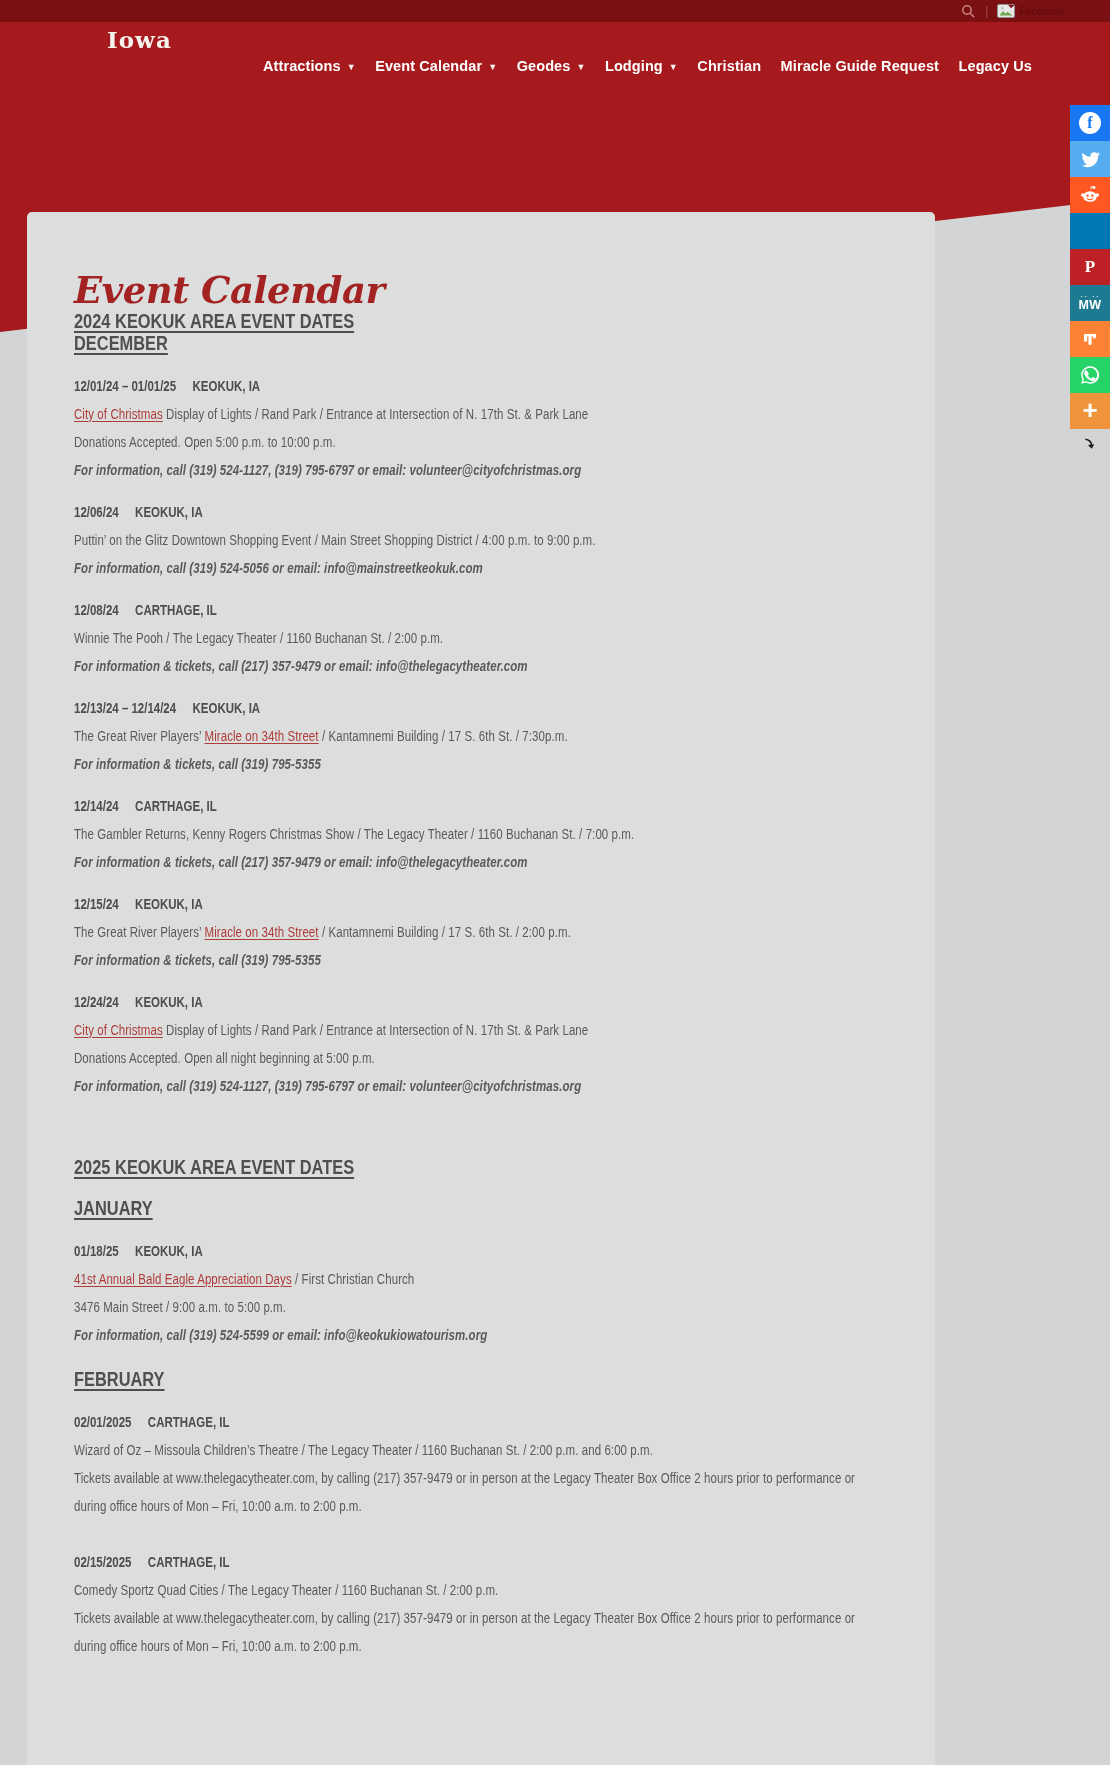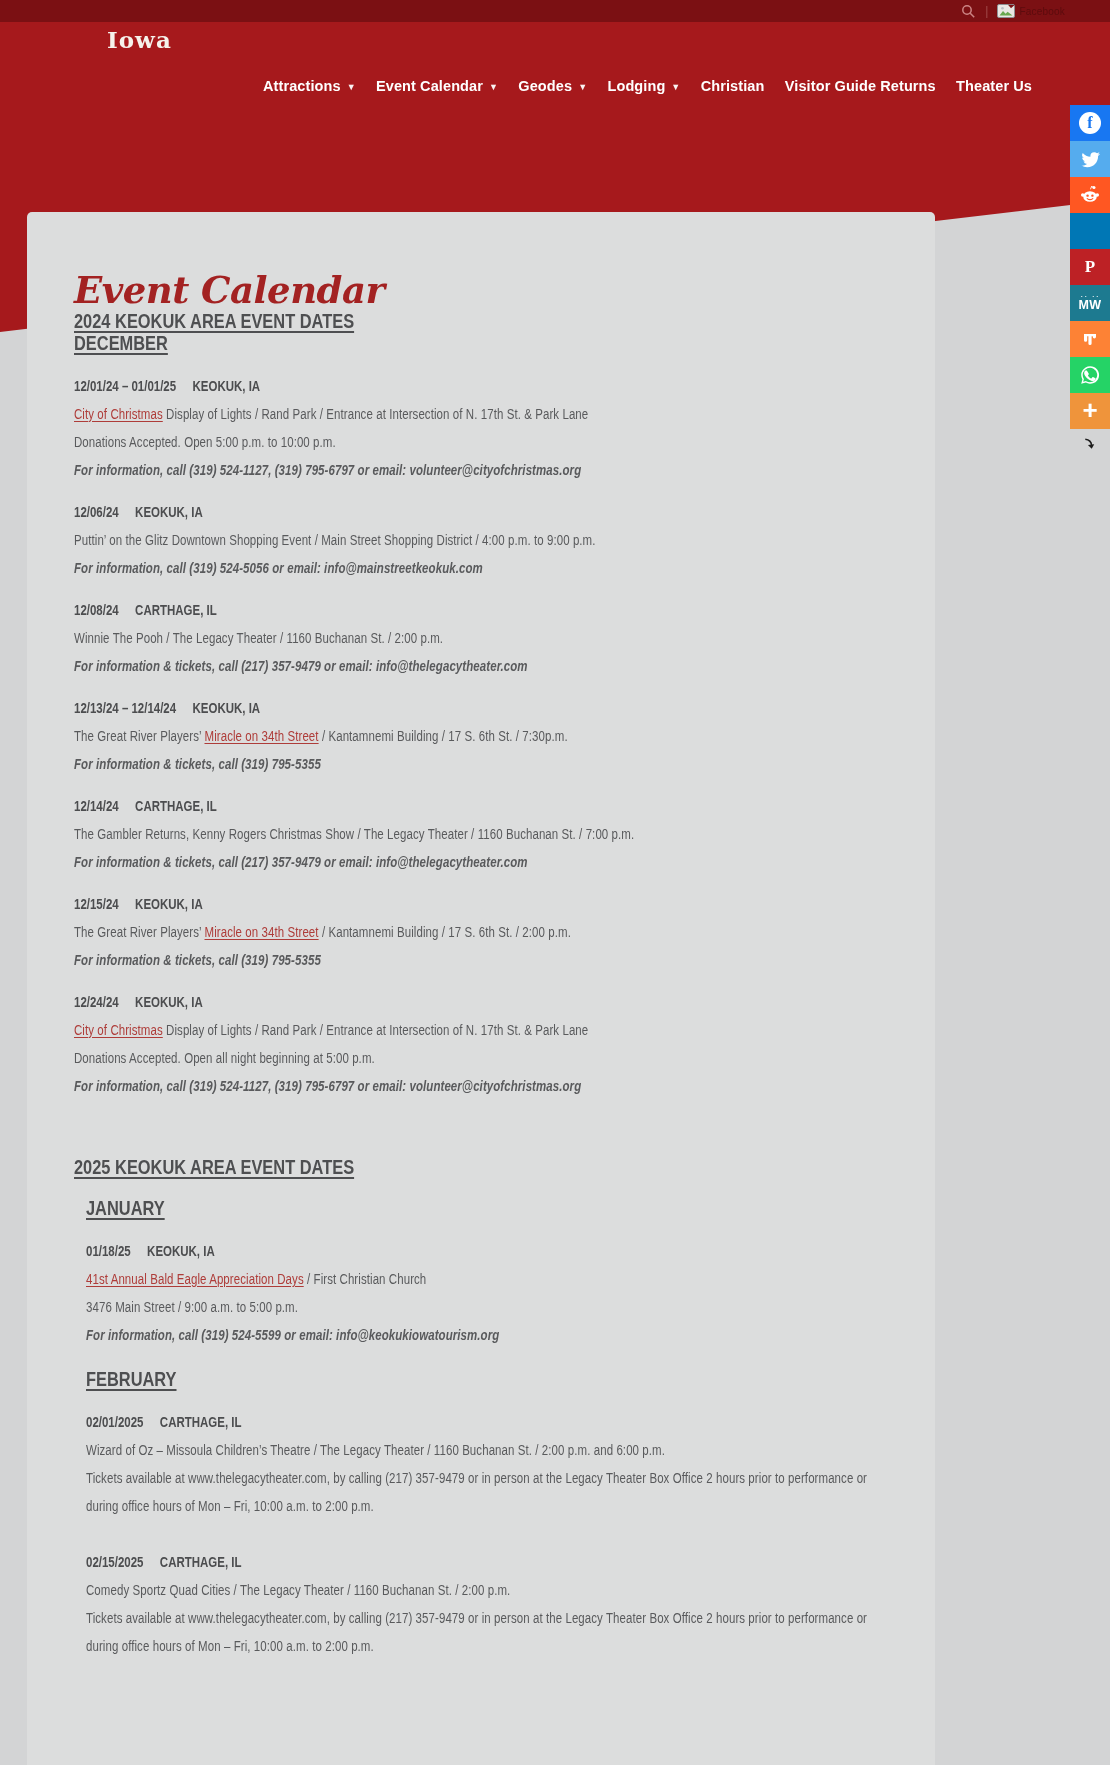--- a/index.html
+++ b/index.html
@@ -17,38 +17,38 @@
 
   
   .hero{position:absolute;left:0;top:22px;width:100%;height:310px;background:#a6191c;
         clip-path:polygon(0 0,100% 0,100% 57.5%,0 100%);z-index:1;}
   header{position:absolute;top:22px;left:0;width:100%;height:168px;z-index:4;}
   .logo{position:absolute;left:35px;top:12px;color:#f6f2ec;cursor:pointer;line-height:1;}
   .logo-k{font-family:"DejaVu Serif",serif;font-style:italic;font-weight:bold;
           font-size:47px;letter-spacing:-2px;}
   .logo-state{display:block;font-family:"DejaVu Serif",serif;font-weight:bold;
           font-size:23px;margin:-6px 0 0 72px;letter-spacing:1px;}
-  nav{position:absolute;left:263px;right:78px;top:56px;display:flex;
+  nav{position:absolute;left:263px;right:78px;top:36px;display:flex;
       justify-content:space-between;align-items:center;}
   .nav-item{color:#fff;font-size:14.5px;font-weight:bold;letter-spacing:.1px;
       display:flex;align-items:center;gap:6px;cursor:pointer;white-space:nowrap;}
   .caret{font-size:9px;margin-top:2px;opacity:.95;}
 
   
   .card{position:absolute;left:27px;top:212px;width:908px;bottom:0;background:#dcdddd;
         border-radius:5px 5px 0 0;padding:58px 43px 0 47px;box-sizing:border-box;z-index:2;}
   .title{margin:0;font-family:"DejaVu Serif",serif;font-style:italic;font-weight:bold;
          font-size:37px;line-height:40px;color:#a32222;letter-spacing:-.5px;}
   .tx{display:inline-block;transform:scaleX(.82);transform-origin:0 50%;white-space:nowrap;}
   .section + .section{margin-top:56px;}
   .section-heading,.month-heading{margin:0;font-size:20px;font-weight:bold;
          color:#4e4f51;line-height:22px;}
   .section-heading .tx,.month-heading .tx{text-decoration:underline;text-underline-offset:3px;}
   .group{}
-  .section + .section .group{margin-top:19px;margin-left:12px;}
+  .section + .section .group{margin-top:19px;}
   .group + .group{margin-top:42px;}
   .event{margin-top:14px;}
   .month-heading + .event{margin-top:18px;}
   .event-date{font-size:14px;line-height:28px;color:#4c4d4f;font-weight:bold;}
   .ev-city{margin-left:20px;}
   .event-line{font-size:14px;line-height:28px;color:#595a5c;letter-spacing:.1px;}
   .event-line.italic{font-style:italic;font-weight:bold;}
   .event-line.gap-after{margin-bottom:28px;}
   .event-link{color:#ae3c39;text-decoration:underline;text-underline-offset:2px;cursor:pointer;}
 
@@ -111,24 +111,24 @@
         <span class="caret">▼</span>
       </a>
       <a class="nav-item">
         <span>Lodging</span>
         <span class="caret">▼</span>
       </a>
       <a class="nav-item">
         <span>Christian</span>
       </a>
       <a class="nav-item">
-        <span>Visitor Guide Returns</span>
-      </a>
-      <a class="nav-item">
-        <span>Theater Us</span>
+        <span>Miracle Guide Request</span>
+      </a>
+      <a class="nav-item">
+        <span>Legacy Us</span>
       </a>
     </nav>
 </header>
 
 <main class="card">
   <h1 class="title">Event Calendar</h1>
   <div id="content">
       <section class="section">
         <h2 class="section-heading"><span class="tx">2024 KEOKUK AREA EVENT DATES</span></h2>
         <div class="group">

